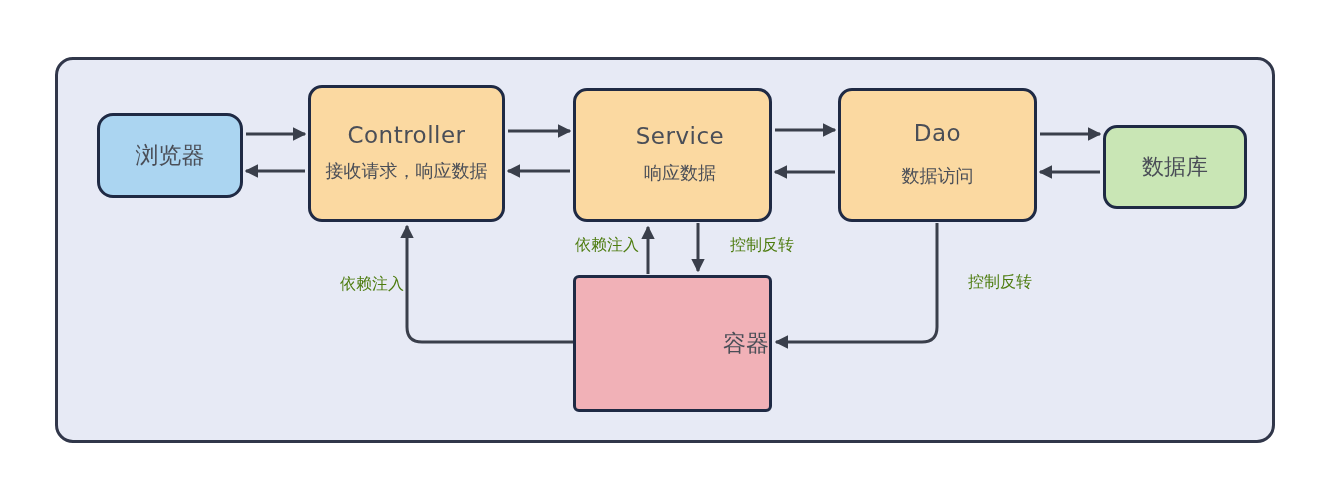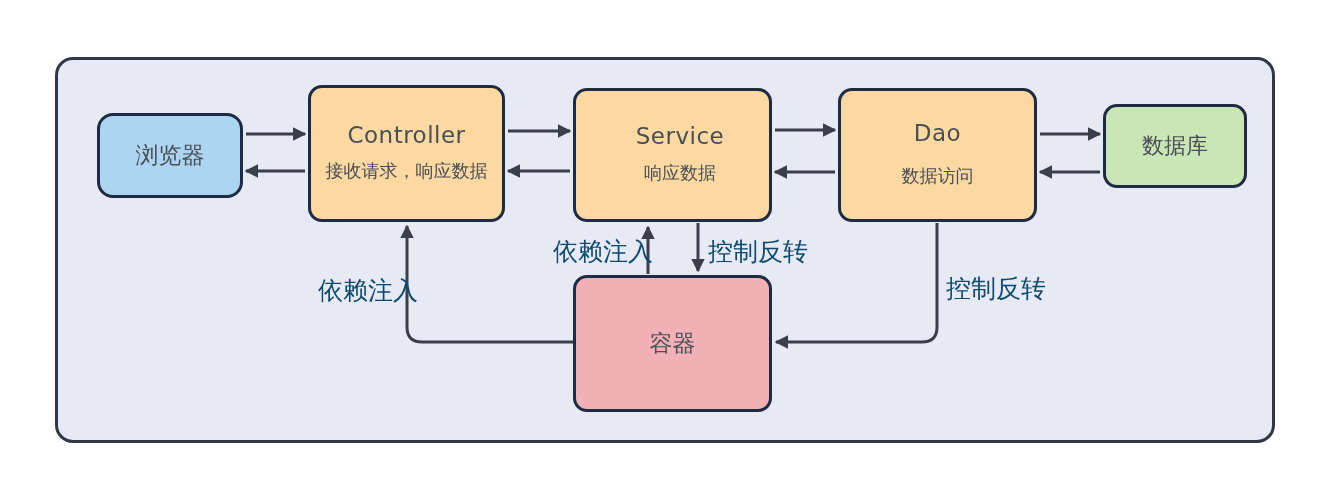--- a/index.html
+++ b/index.html
@@ -17,24 +17,24 @@
     position:absolute;box-sizing:border-box;border:3px solid #1f2a44;
     display:flex;flex-direction:column;align-items:center;justify-content:center;
     color:#4a4e57;text-align:center;
   }
   .node .title{font-size:23px;line-height:1.25;letter-spacing:.5px;}
   .node .subtitle{font-size:18px;line-height:1.6;margin-top:8px;}
   .node-browser{left:97px;top:113px;width:146px;height:85px;background:#abd5f1;border-radius:16px;font-size:23px;}
   .node-controller{left:308px;top:85px;width:197px;height:137px;background:#fbd9a1;border-radius:14px;}
   .node-service{left:573px;top:88px;width:199px;height:134px;background:#fbd9a1;border-radius:14px;padding-left:15px;}
   .node-dao{left:838px;top:88px;width:199px;height:134px;background:#fbd9a1;border-radius:14px;gap:6px;}
-  .node-database{left:1103px;top:104px;width:144px;height:84px;background:#c9e6b5;border-radius:14px;font-size:22px;}
-  .node-container{left:573px;top:275px;width:199px;height:137px;background:#f1b1b7;border-radius:14px;font-size:23px;}
+  .node-database{left:1103px;top:125px;width:144px;height:84px;background:#c9e6b5;border-radius:14px;font-size:22px;}
+  .node-container{left:573px;top:275px;width:199px;height:137px;background:#f1b1b7;border-radius:6px;font-size:23px;align-items:flex-end;}
   .edge-label{
-    position:absolute;width:86px;text-align:left;font-size:25px;color:#0c4a6e;white-space:nowrap;
+    position:absolute;width:86px;text-align:right;font-size:16px;color:#4d7c0f;white-space:nowrap;
   }
   .lbl-di-controller{left:318px;top:274px;}
   .lbl-di-service{left:553px;top:235px;}
   .lbl-ioc-service{left:708px;top:235px;}
   .lbl-ioc-dao{left:946px;top:272px;}
 </style>
 </head>
 <body>
 
 <div class="stage">

